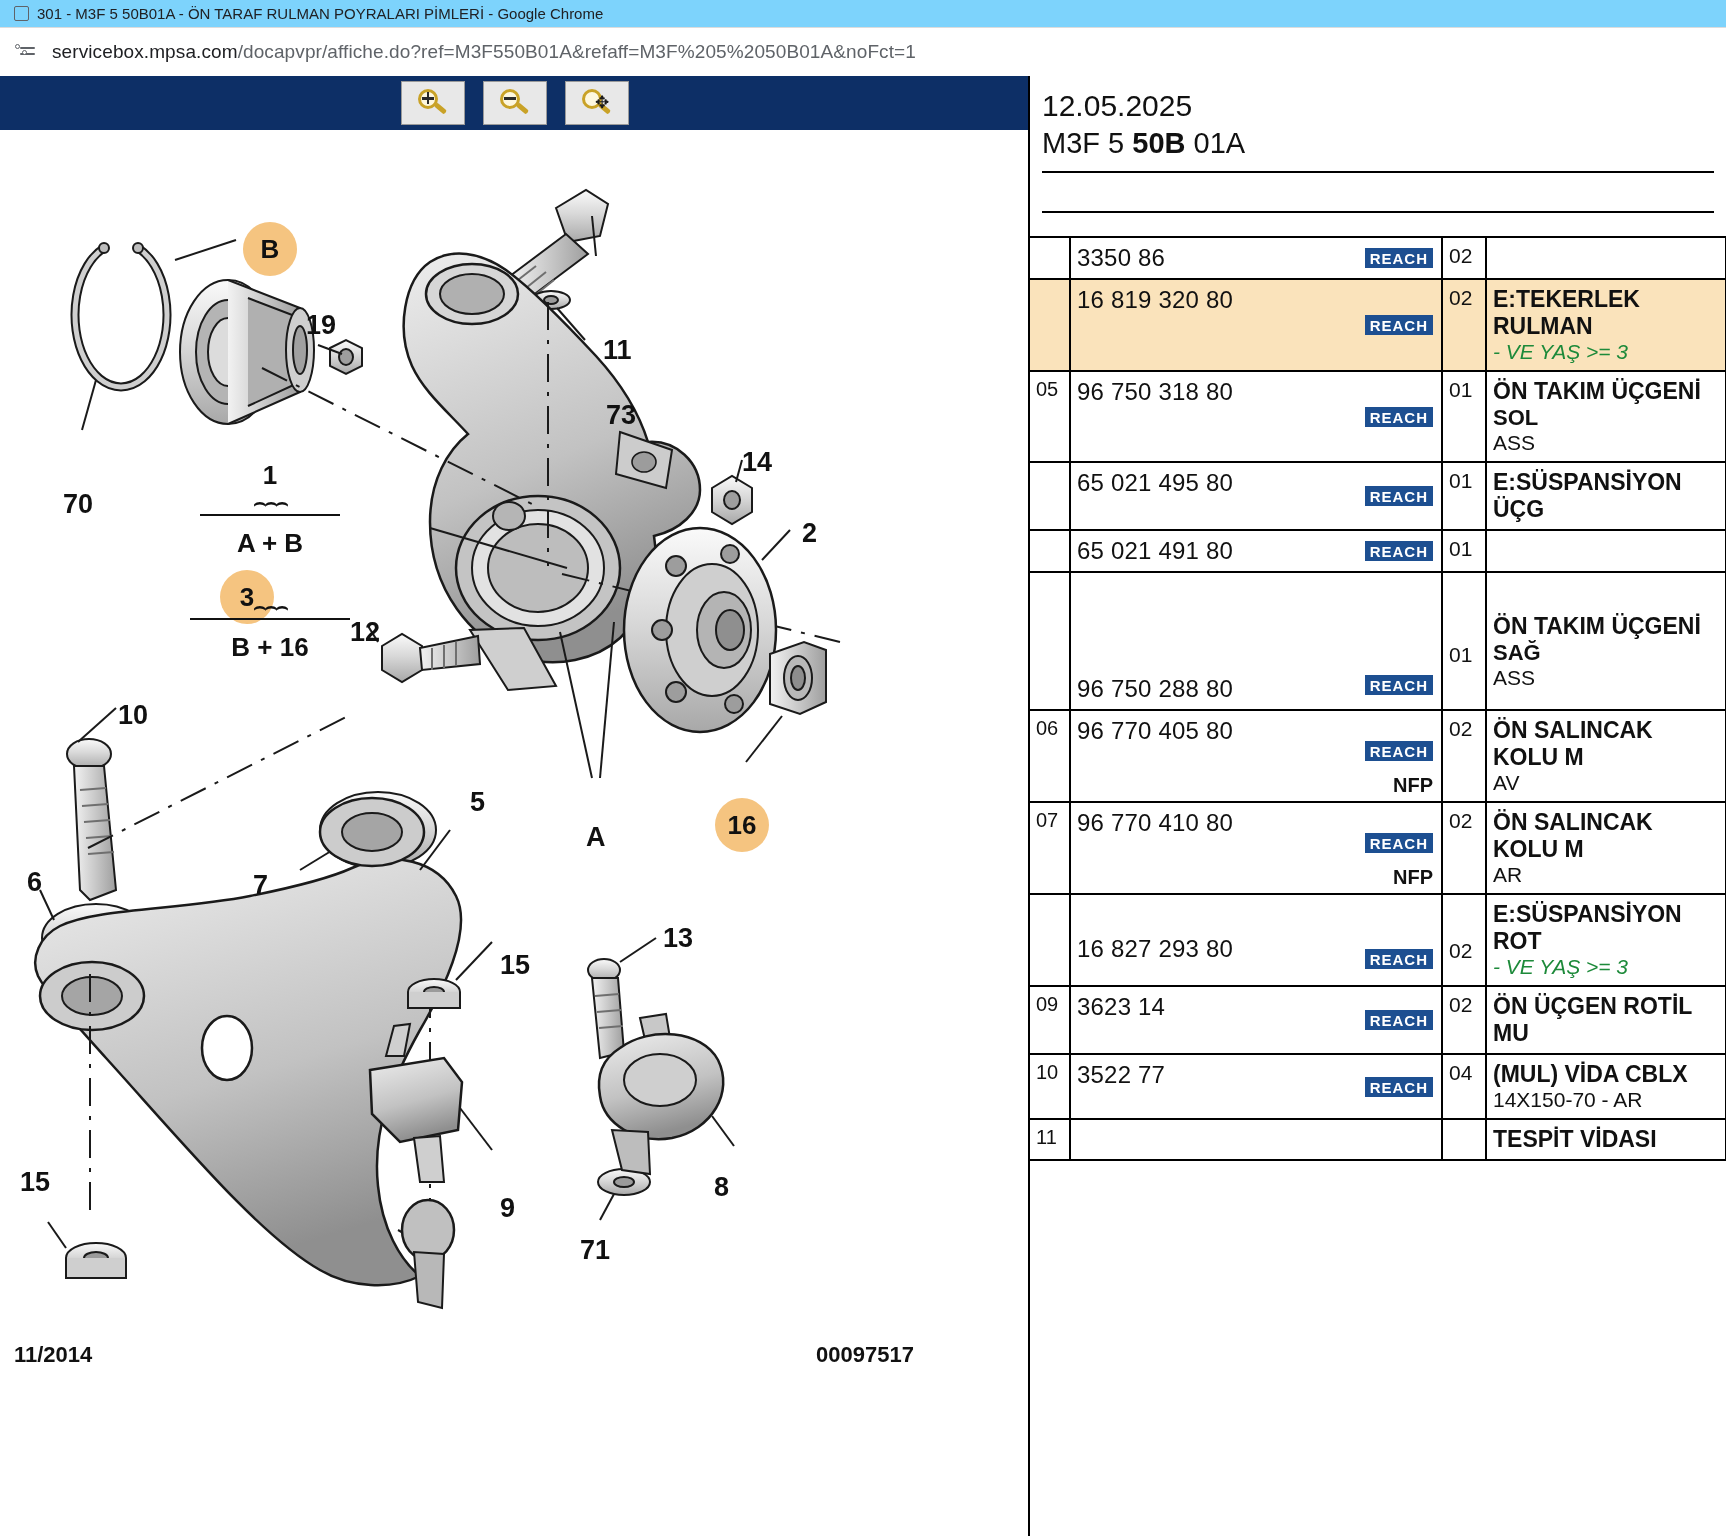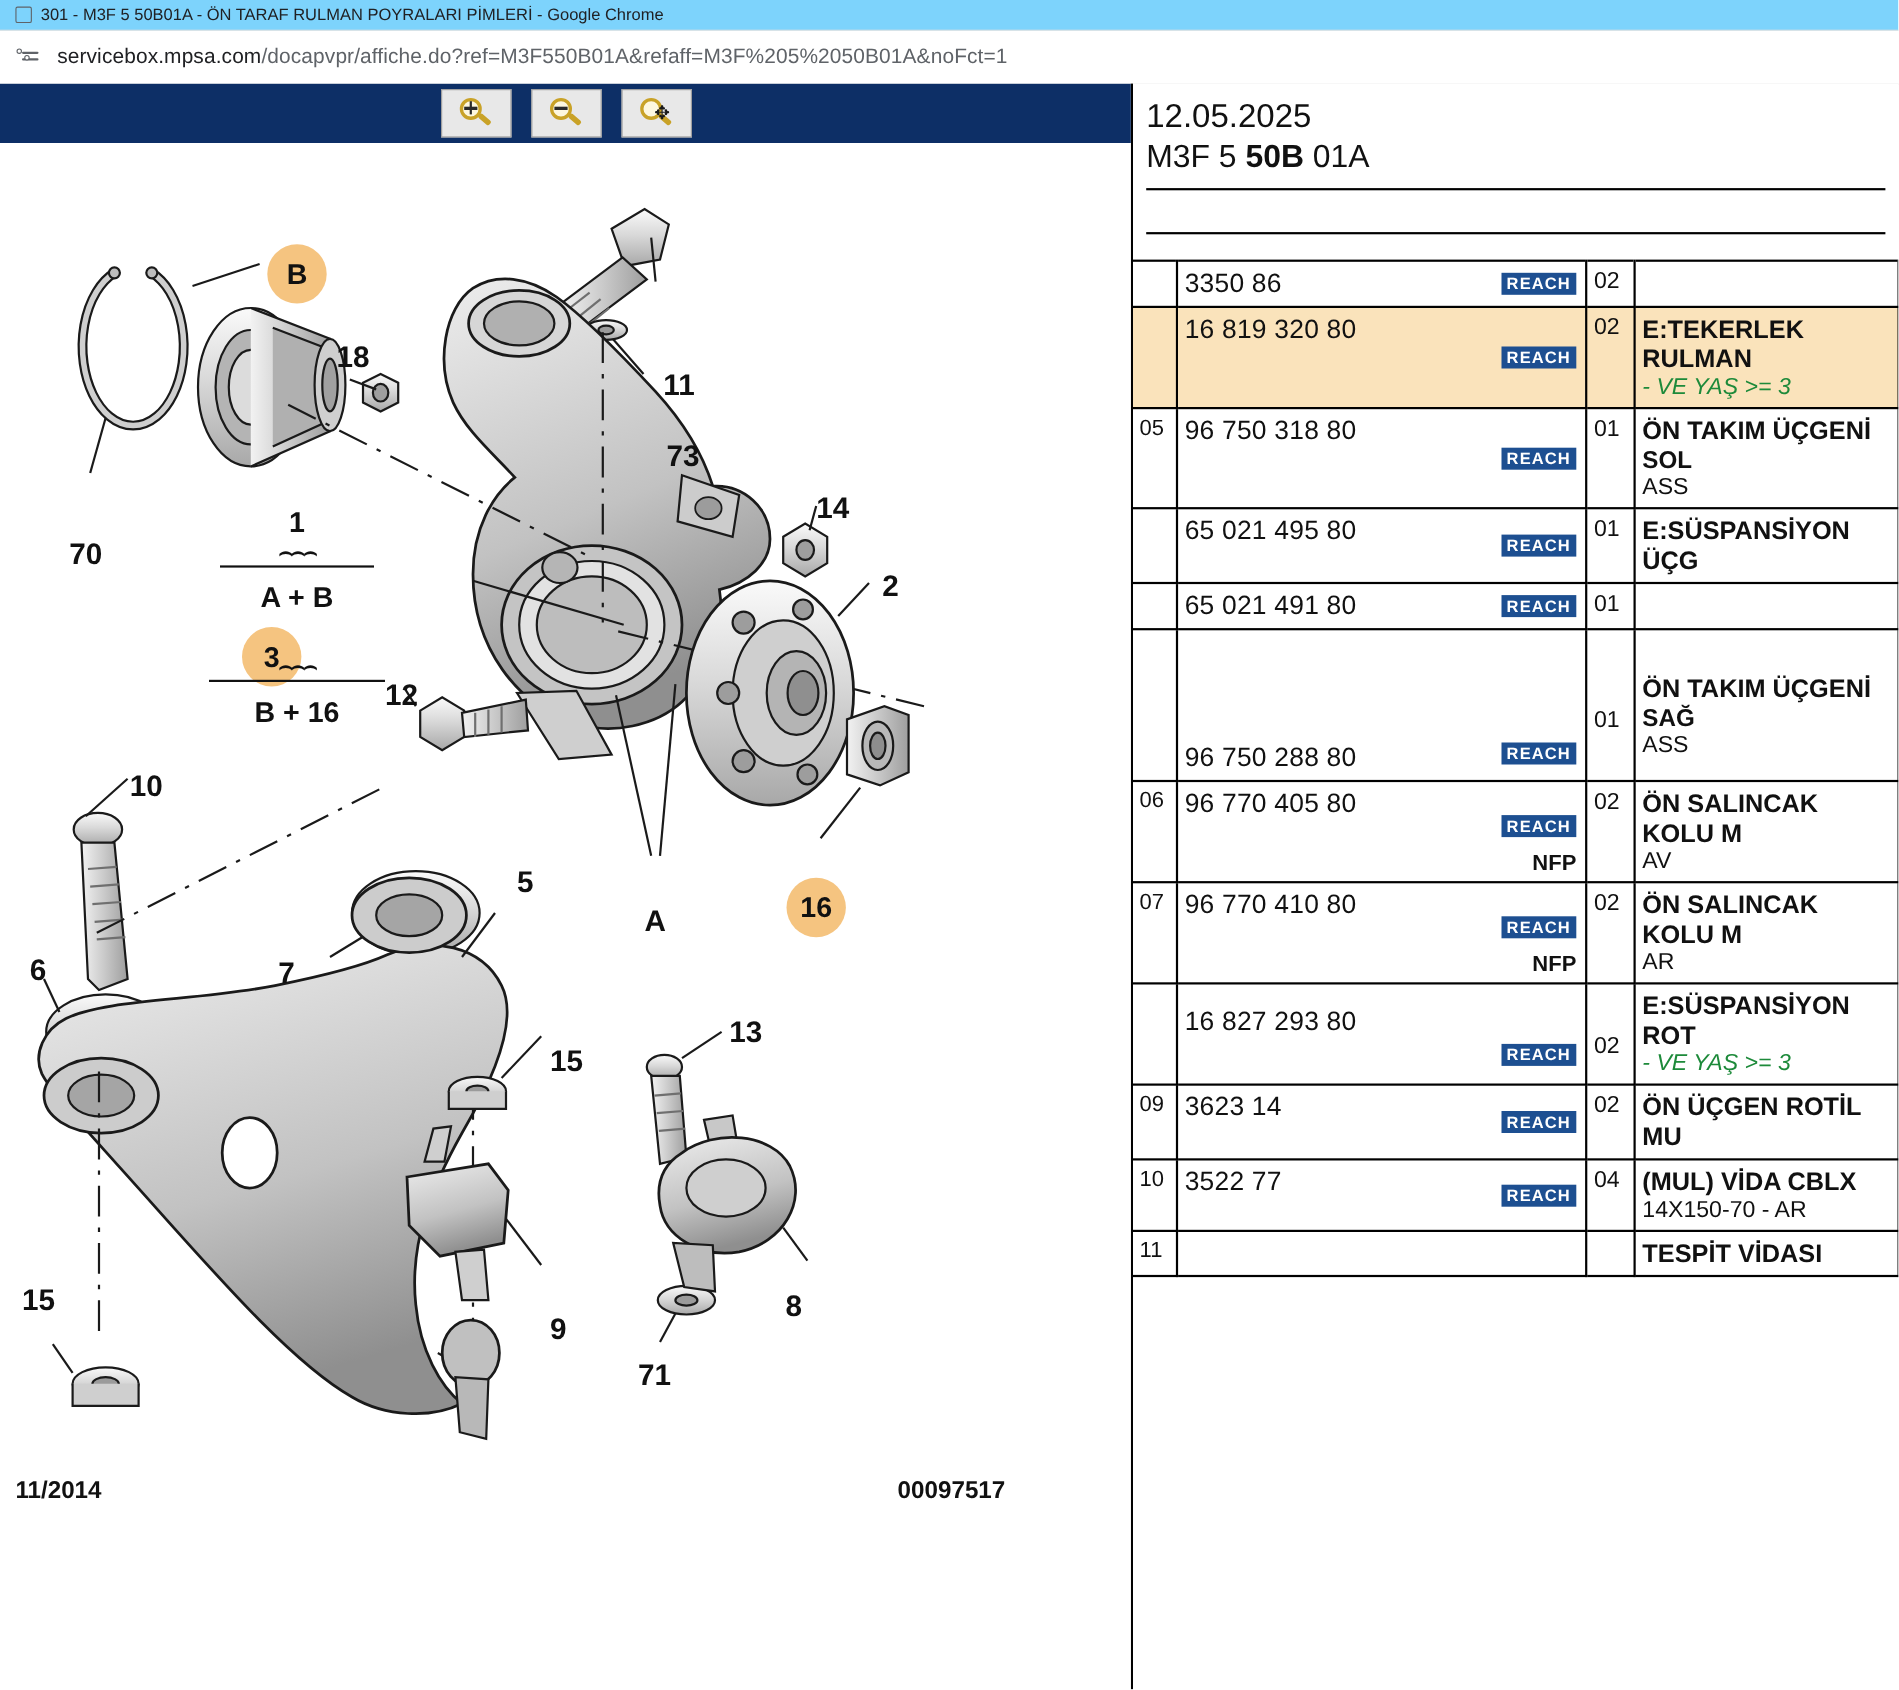--- a/index.html
+++ b/index.html
@@ -602,21 +602,21 @@
           <span class="top">1</span>
           <span class="brace">⌢⌢⌢</span>
           <span class="bottom">A + B</span>
         </div>
         <div class="groupbox" style="left:190px; top:434px; width:160px;">
           <span class="top" style="visibility:hidden">3</span>
           <span class="brace">⌢⌢⌢</span>
           <span class="bottom">B + 16</span>
         </div>
 
-        <div class="dlabel" style="left:306px; top:180px;">18</div>
+        <div class="dlabel" style="left:306px; top:180px;">19</div>
         <div class="dlabel" style="left:603px; top:205px;">11</div>
         <div class="dlabel" style="left:606px; top:270px;">73</div>
         <div class="dlabel" style="left:742px; top:317px;">14</div>
         <div class="dlabel" style="left:802px; top:388px;">2</div>
         <div class="dlabel" style="left:63px; top:359px;">70</div>
         <div class="dlabel" style="left:350px; top:487px;">12</div>
         <div class="dlabel" style="left:118px; top:570px;">10</div>
         <div class="dlabel" style="left:27px; top:737px;">6</div>
         <div class="dlabel" style="left:253px; top:740px;">7</div>
         <div class="dlabel" style="left:470px; top:657px;">5</div>
@@ -746,21 +746,21 @@
             <td class="c-qty tallpad">02</td>
             <td class="c-desc">
               <div class="desc-main">ÖN SALINCAK KOLU M</div>
               <div class="desc-thin">AR</div>
             </td>
           </tr>
 
 
           <tr>
             <td class="c-idx"></td>
-            <td class="c-ref" style="padding-top:20px;">
+            <td class="c-ref" style="padding-top:40px;">
               <span class="refnum">16 827 293 80</span>
               <span class="reach" style="top:auto; bottom:16px; transform:none;">REACH</span>
             </td>
             <td class="c-qty" style="padding-top:44px;">02</td>
             <td class="c-desc">
               <div class="desc-main">E:SÜSPANSİYON ROT</div>
               <div class="desc-green">- VE YAŞ &gt;= 3</div>
             </td>
           </tr>
 

